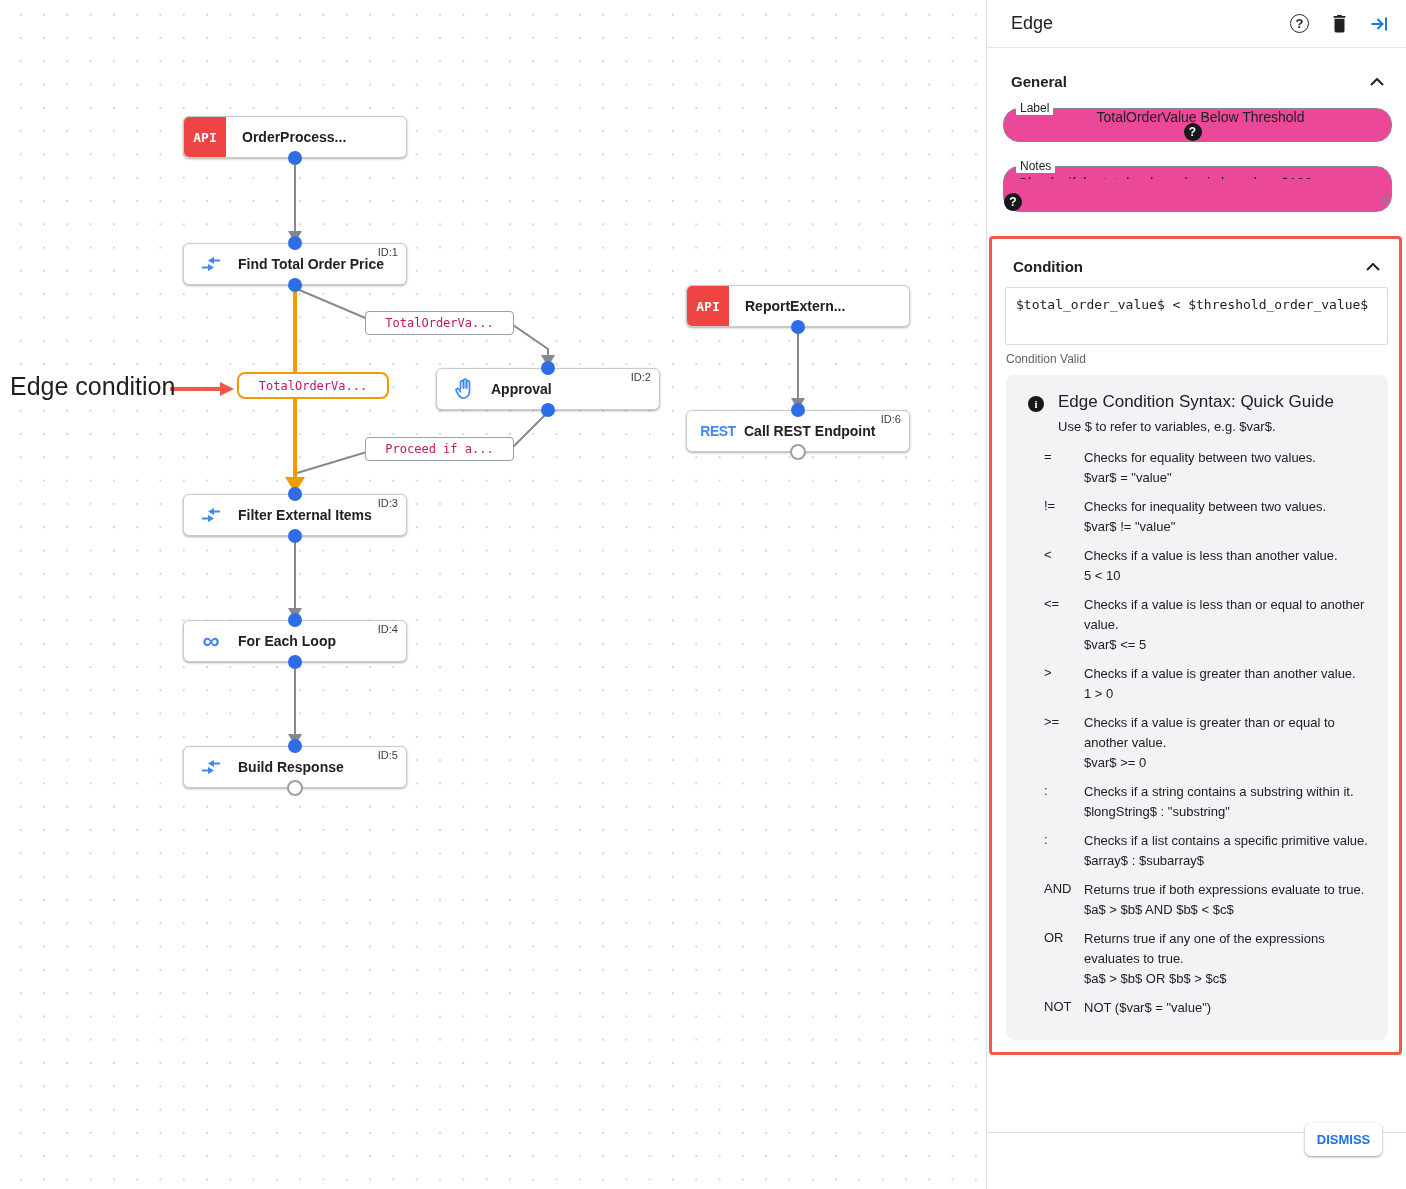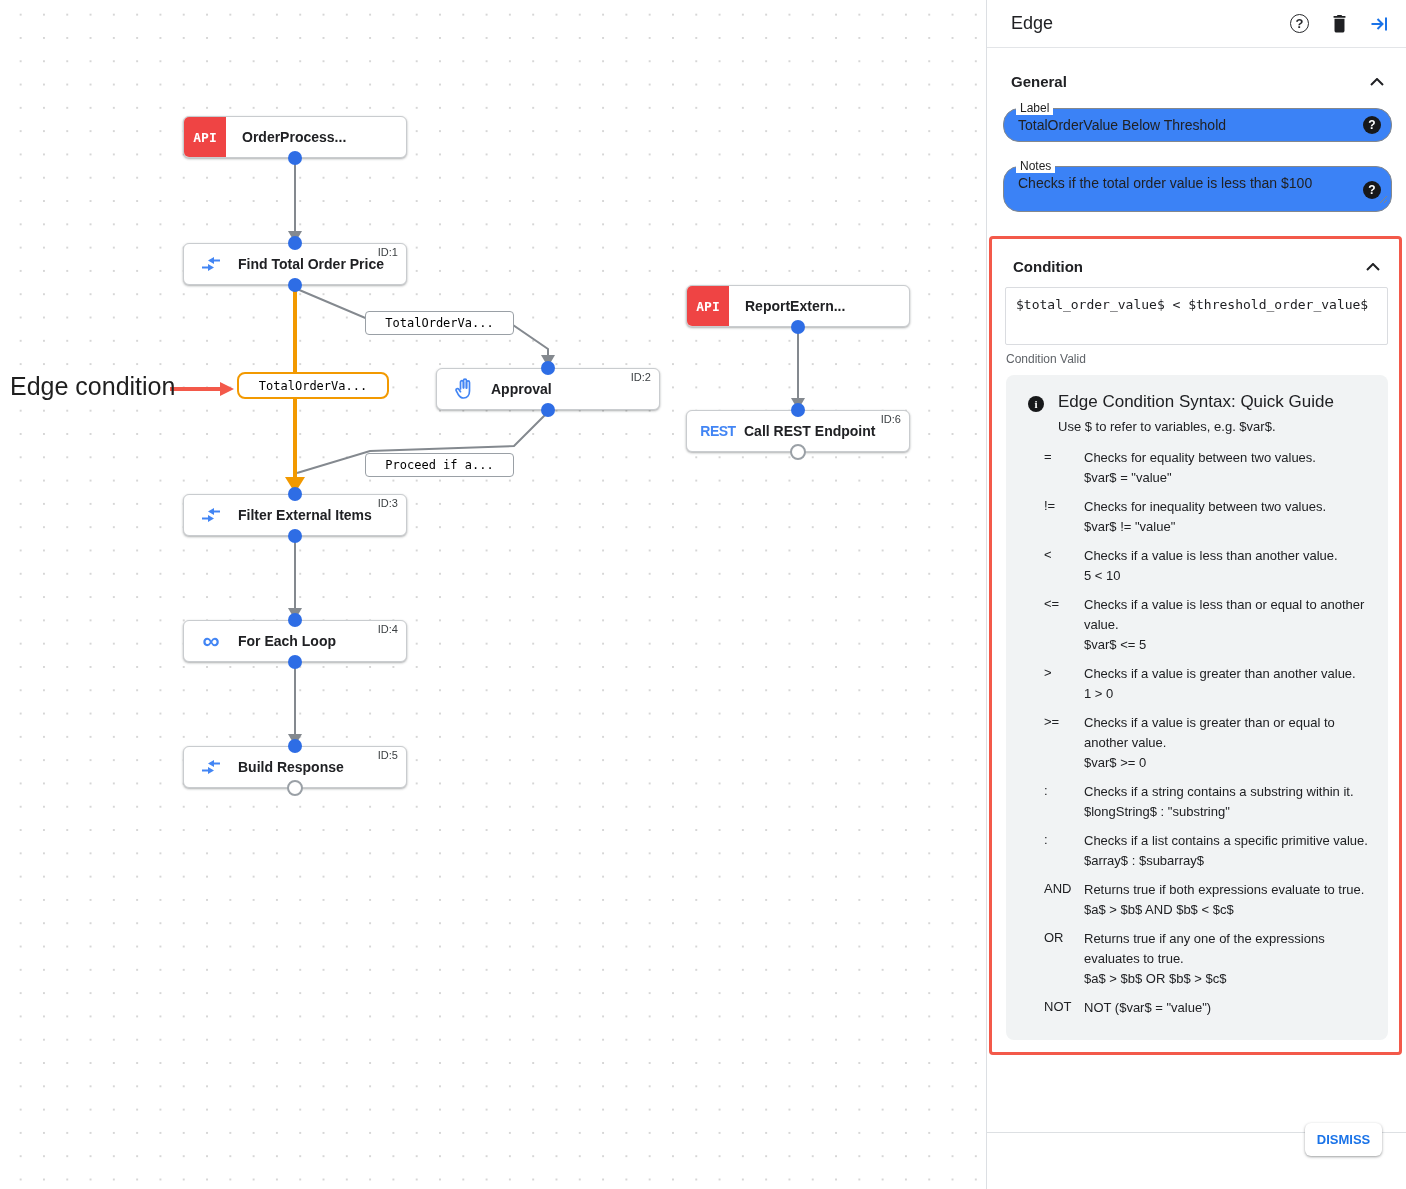--- a/index.html
+++ b/index.html
@@ -29,37 +29,37 @@
   .node .icon-slot { width:28px; margin-left:13px; display:flex; align-items:center; justify-content:center; }
   .node .rest-word { color:#4285f4; font-weight:bold; font-size:14px; letter-spacing:-0.5px; font-family:"Liberation Sans", sans-serif; }
   .node .ntitle { font-size:14px; font-weight:bold; color:#202124; margin-left:13px; white-space:nowrap; }
   .node .badge + .ntitle { margin-left:16px; }
   .node .nid { position:absolute; top:2px; right:8px; font-size:11px; color:#3c4043; font-weight:normal; }
   .loop-glyph { color:#4285f4; font-size:24px; font-weight:bold; line-height:1; }
 
   .edge-label {
     position:absolute; background:#fff; border:1px solid #9aa0a6; border-radius:4px;
     display:flex; align-items:center; justify-content:center; z-index:2;
-    font-family:"DejaVu Sans Mono", monospace; font-size:12px; color:#000000;
+    font-family:"DejaVu Sans Mono", monospace; font-size:12px; color:#be185d;
   }
   .edge-label.selected { border:2px solid #f29900; border-radius:8px; }
 
   #annotation { position:absolute; left:10px; top:372px; font-size:25px; font-weight:500; color:#1f1f1f; z-index:2; }
 
   
   #panel { position:absolute; left:986px; top:0; width:420px; height:1189px; background:#fff; border-left:1px solid #dcdfe3; }
   .panel-header { height:48px; display:flex; align-items:center; padding:0 18px 0 24px; border-bottom:1px solid #e3e5e8; }
   .panel-title { font-size:18px; color:#202124; flex:1; }
   .hicon { margin-left:22px; display:flex; align-items:center; cursor:pointer; }
   .help-outline { width:19px; height:19px; border-radius:50%; border:1.8px solid #27292c; color:#27292c; font-size:13px; font-weight:bold; display:flex; align-items:center; justify-content:center; }
 
   .section-row { display:flex; align-items:center; justify-content:space-between; padding:0 22px 0 24px; }
   .section-title { font-size:15px; font-weight:bold; color:#202124; }
 
-  .field { position:relative; margin:14px 14px 0 16px; border:1px solid #84888d; border-radius:16px; background:#3b82f6; display:flex; align-items:center; }
+  .field { position:relative; margin:14px 14px 0 16px; border:1px solid #84888d; border-radius:16px; background:#ec4899; display:flex; align-items:center;flex-direction:column; }
   .field .flabel { position:absolute; top:-8px; left:12px; background:#fff; padding:0 4px; font-size:12px; color:#1f1f1f; }
   .field .fvalue { flex:1; font-size:14px; color:#202124; padding:0 8px 0 14px; white-space:nowrap; overflow:hidden; }
   .qbadge { width:18px; height:18px; min-width:18px; border-radius:50%; background:#17181a; color:#fff; font-size:12px; font-weight:bold; display:flex; align-items:center; justify-content:center; margin-right:10px; }
   .resizer { position:absolute; right:3px; bottom:3px; }
 
   #red-box { margin:24px 4px 0 2px; border:3px solid #f3594a; border-radius:4px; padding-bottom:12px; background:#fff; }
   #cond-box { margin:12px 11px 0 13px; border:1px solid #dadce0; border-radius:2px; height:58px; padding:9px 10px; font-family:"DejaVu Sans Mono", monospace; font-size:13px; color:#202124; }
   #cond-valid { margin:7px 13px 0 14px; font-size:12px; color:#5f6368; }
 
   #guide { margin:9px 11px 0 14px; background:#f1f3f4; border-radius:8px; padding:17px 14px 22px 12px; }
@@ -114,21 +114,21 @@
     </svg>
 
     <div id="annotation">Edge condition</div>
 
     <div class="edge-label" style="left:365px; top:311px; width:149px; height:24px;">
       <span>TotalOrderVa...</span>
     </div>
     <div class="edge-label selected" style="left:237px; top:372px; width:152px; height:27px;">
       <span>TotalOrderVa...</span>
     </div>
-    <div class="edge-label" style="left:365px; top:453px; width:149px; height:24px;">
+    <div class="edge-label" style="left:365px; top:437px; width:149px; height:24px;">
       <span>Proceed if a...</span>
     </div>
 
     <div class="node" style="left:183px; top:116px;">
       <div class="badge">API</div>
       <div class="ntitle">OrderProcess...</div>
     </div>
 
     <div class="node" style="left:183px; top:243px;">
       <div class="icon-slot">

